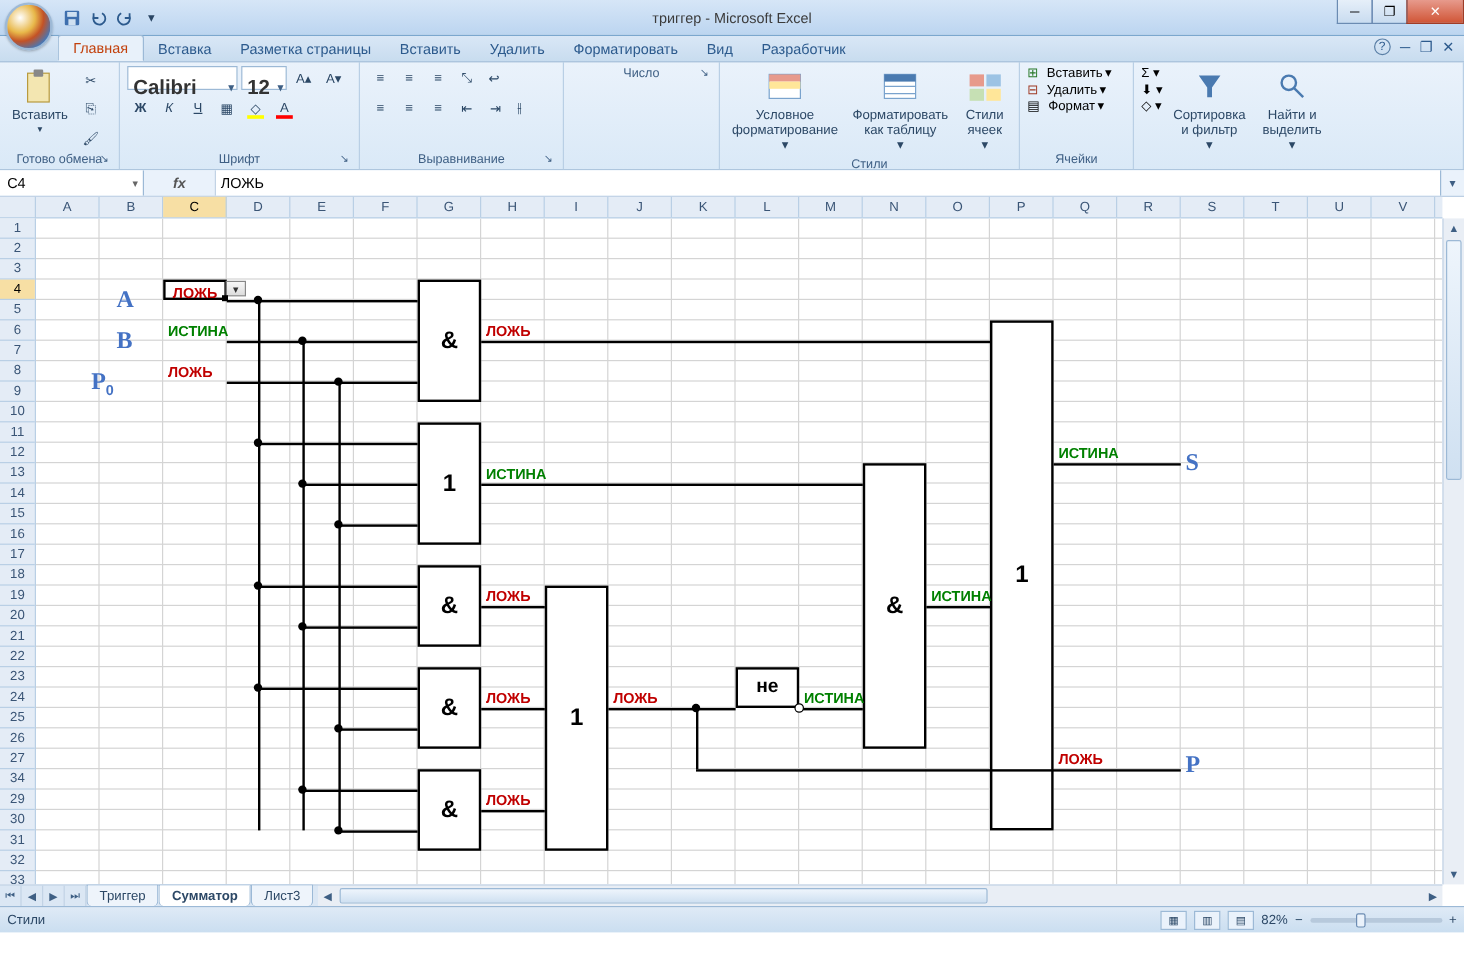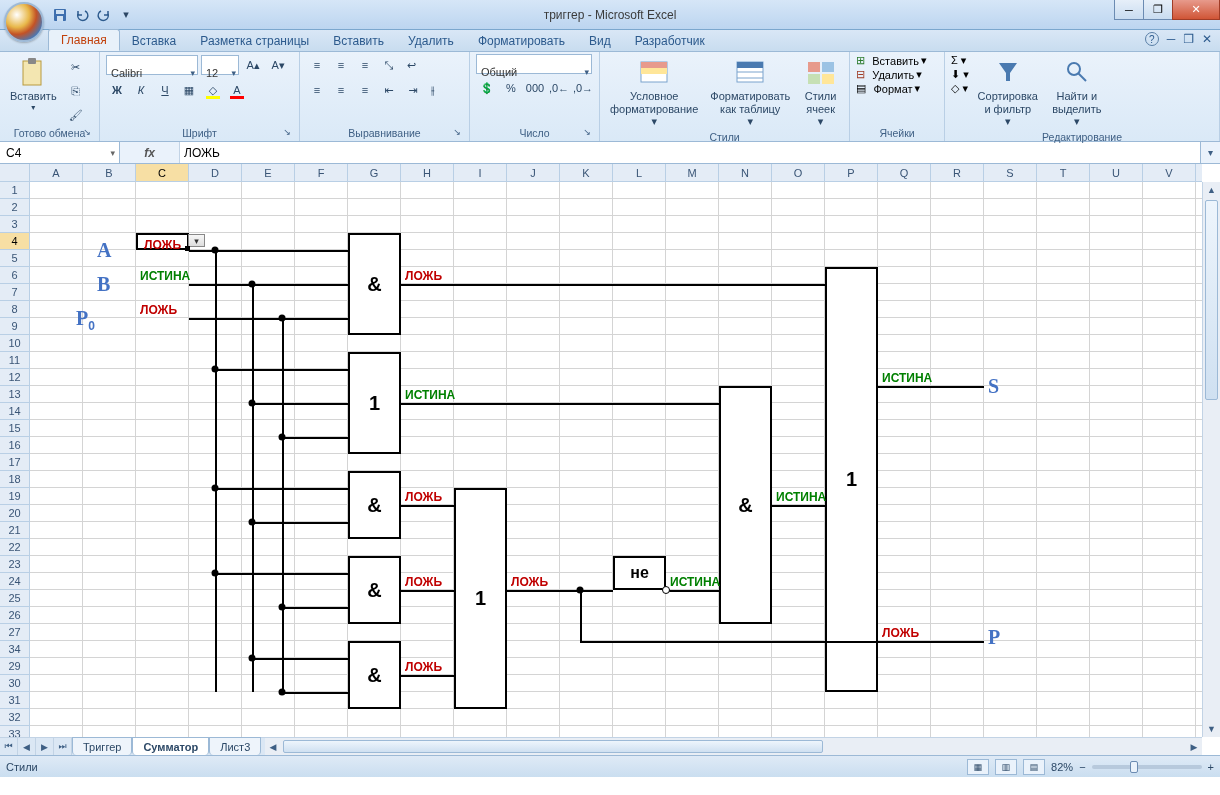--- a/index.html
+++ b/index.html
@@ -28,21 +28,21 @@
   .ribbon { height: 90px; background: linear-gradient(#eaf2fb,#dae9f7); border-bottom:1px solid #9cb9d6; display:flex; }
   .group { border-right:1px solid #b9cfe5; padding:2px 6px 0; display:flex; flex-direction:column; justify-content:space-between; }
   .group-body { display:flex; align-items:flex-start; gap:4px; flex:1; }
   .group-label { text-align:center; font-size:10.5px; color:#3e5f84; padding:1px 0 2px; position:relative; }
   .group-label .launcher { position:absolute; right:0; bottom:2px; width:12px;height:12px; font-size:9px; color:#3e5f84; cursor:pointer;}
   .big-btn { display:flex; flex-direction:column; align-items:center; padding:2px 4px; font-size:11px; color:#2c4866; cursor:pointer; text-align:center; line-height:1.15; }
   .big-btn .icn { width:32px; height:32px; margin-bottom:2px; display:flex; align-items:center; justify-content:center; }
   .col { display:flex; flex-direction:column; gap:2px; }
   .row { display:flex; align-items:center; gap:2px; }
   .mini { width:22px; height:22px; border:1px solid transparent; display:flex; align-items:center; justify-content:center; font-size:11px; cursor:pointer; color:#2c4866; border-radius:2px; }
-  .combo { height:20px; border:1px solid #9cb9d6; background:#fff; font-size:11px; padding:16px 14px 0 4px; position:relative; display:flex; align-items:center; color:#333; cursor:pointer;}
+  .combo { height:20px; border:1px solid #9cb9d6; background:#fff; font-size:17px; padding:16px 14px 0 4px; position:relative; display:flex; align-items:center; color:#333; cursor:pointer;font-weight:bold;}
   .combo::after { content:"▾"; position:absolute; right:2px; font-size:9px; color:#3e5f84; }
   .font-row { display:flex; gap:3px; align-items:center;}
 
   
   .fbar { height:22px; border-bottom:1px solid #9cb9d6; display:flex; align-items:stretch; background:#eaf2fb; }
   .namebox { width:120px; border-right:1px solid #9cb9d6; background:#fff; display:flex; align-items:center; padding:0 6px; font-size:12px; position:relative;}
   .namebox::after { content:"▾"; position:absolute; right:4px; font-size:9px; color:#666;}
   .fxarea { display:flex; align-items:center; flex:1; background:#fff; }
   .fx-btn { width:22px; text-align:center; font-style:italic; font-weight:bold; font-size:12px; color:#555; cursor:pointer; }
   .fx-input { flex:1; border:none; font-size:12px; padding:0 4px; outline:none;}
@@ -211,32 +211,20 @@
         <div class="mini">⇤</div>
         <div class="mini">⇥</div>
         <div class="mini" style="width:auto;padding:0 4px">⫲</div>
       </div>
     </div>
       </div>
     <div class="group-label"><span>Выравнивание</span><span class="launcher">↘</span></div>
   </div>
 
   <div class="group" style="width:130px">
-    <div class="group-body">
-        <div class="col" style="gap:3px">
-      <div class="combo" style="width:116px">Общий</div>
-      <div class="row">
-        <div class="mini">💲</div>
-        <div class="mini">%</div>
-        <div class="mini">000</div>
-        <div class="mini">,0←</div>
-        <div class="mini">,0→</div>
-      </div>
-    </div>
-      </div>
     <div class="group-label"><span>Число</span><span class="launcher">↘</span></div>
   </div>
 
   <div class="group" style="width:250px">
     <div class="group-body">
       <div class="big-btn" style="width:100px"><div class="icn">
             <svg width="30" height="28">
               <rect x="2" y="4" width="26" height="20" fill="#fff" stroke="#7aa3cd"></rect>
               <rect x="2" y="4" width="26" height="6" fill="#e79a8c"></rect>
               <rect x="2" y="10" width="26" height="6" fill="#ffe699"></rect>
@@ -285,21 +273,20 @@
               <path d="M4 4 L22 4 L15 14 L15 22 L11 22 L11 14 Z" fill="#4a7ab0"></path>
             </svg>
           </div><span>Сортировка и фильтр</span> ▾</div>
       <div class="big-btn" style="width:60px"><div class="icn">
             <svg width="26" height="26">
               <circle cx="10" cy="10" r="6" fill="none" stroke="#4a7ab0" stroke-width="2"></circle>
               <line x1="14" y1="14" x2="22" y2="22" stroke="#4a7ab0" stroke-width="2"></line>
             </svg>
           </div><span>Найти и выделить</span> ▾</div>
     </div>
-    <div class="group-label">Редактирование</div>
   </div>
 </div>
 
 <div class="fbar">
   <div class="namebox">
       <span>C4</span>
     </div>
   <div style="width:60px;display:flex;align-items:center;justify-content:center;background:#eaf2fb;border-right:1px solid #c2d3e5">
     <div class="fx-btn">fx</div>
   </div>

